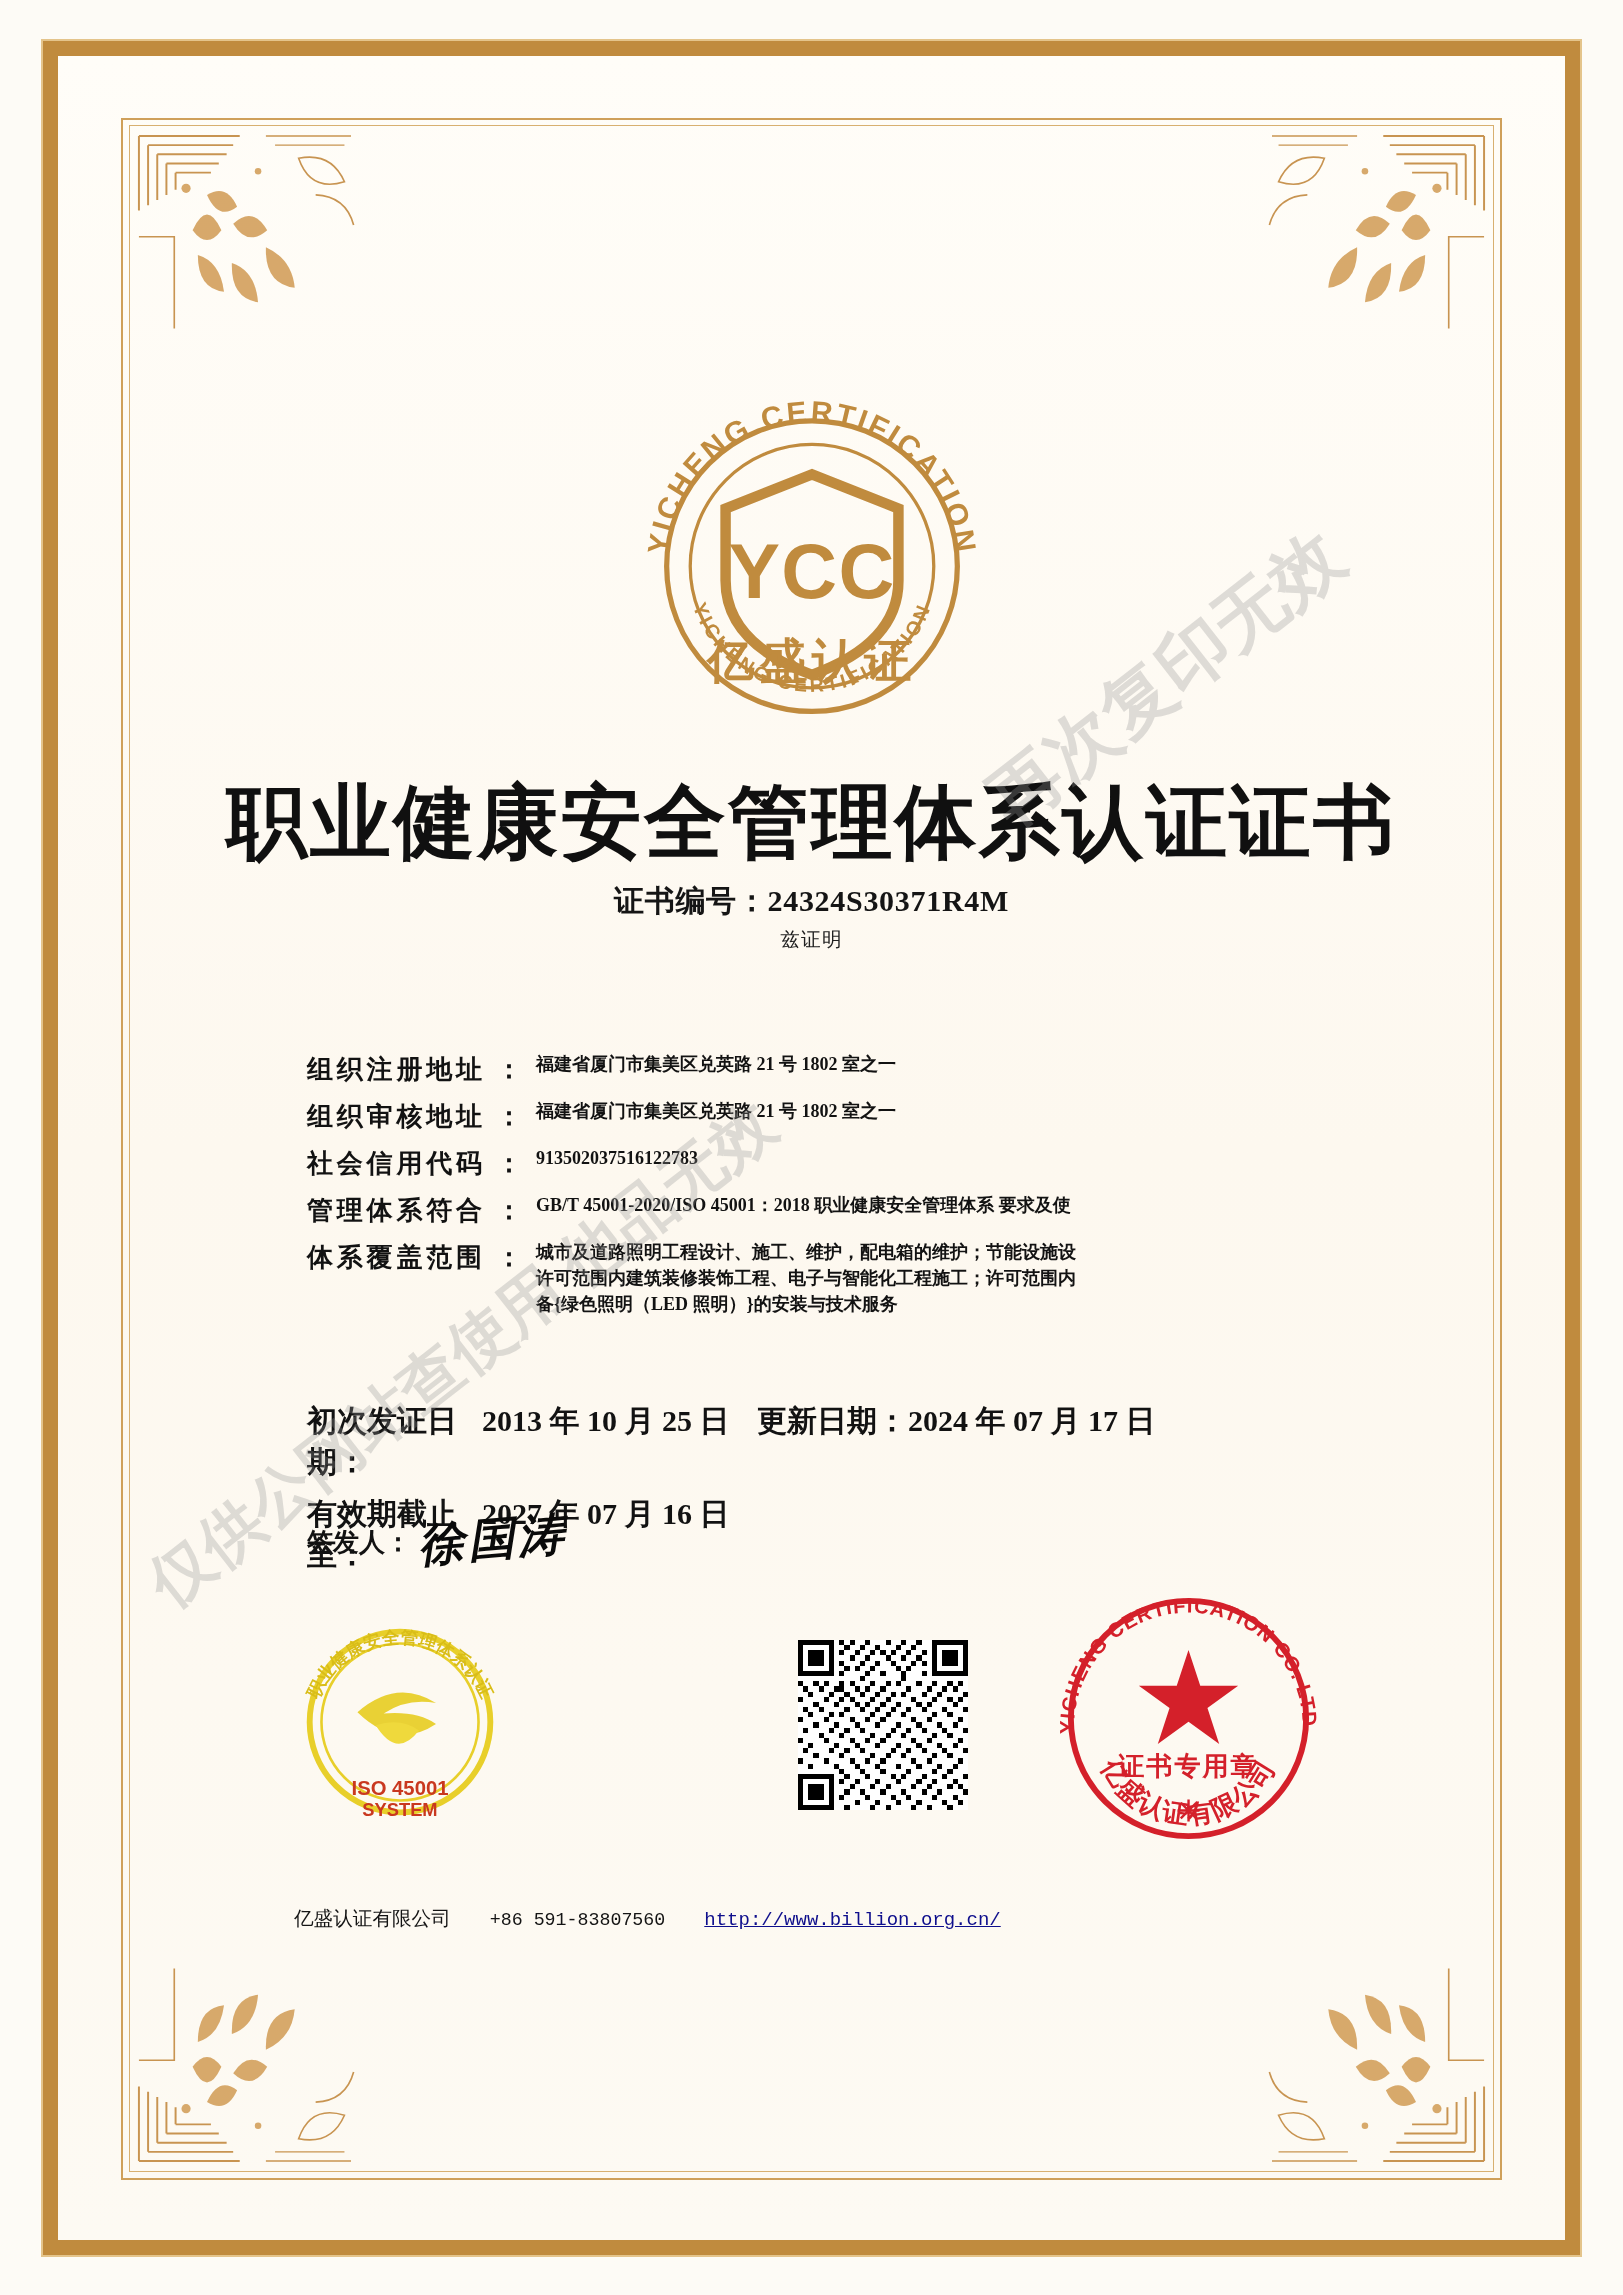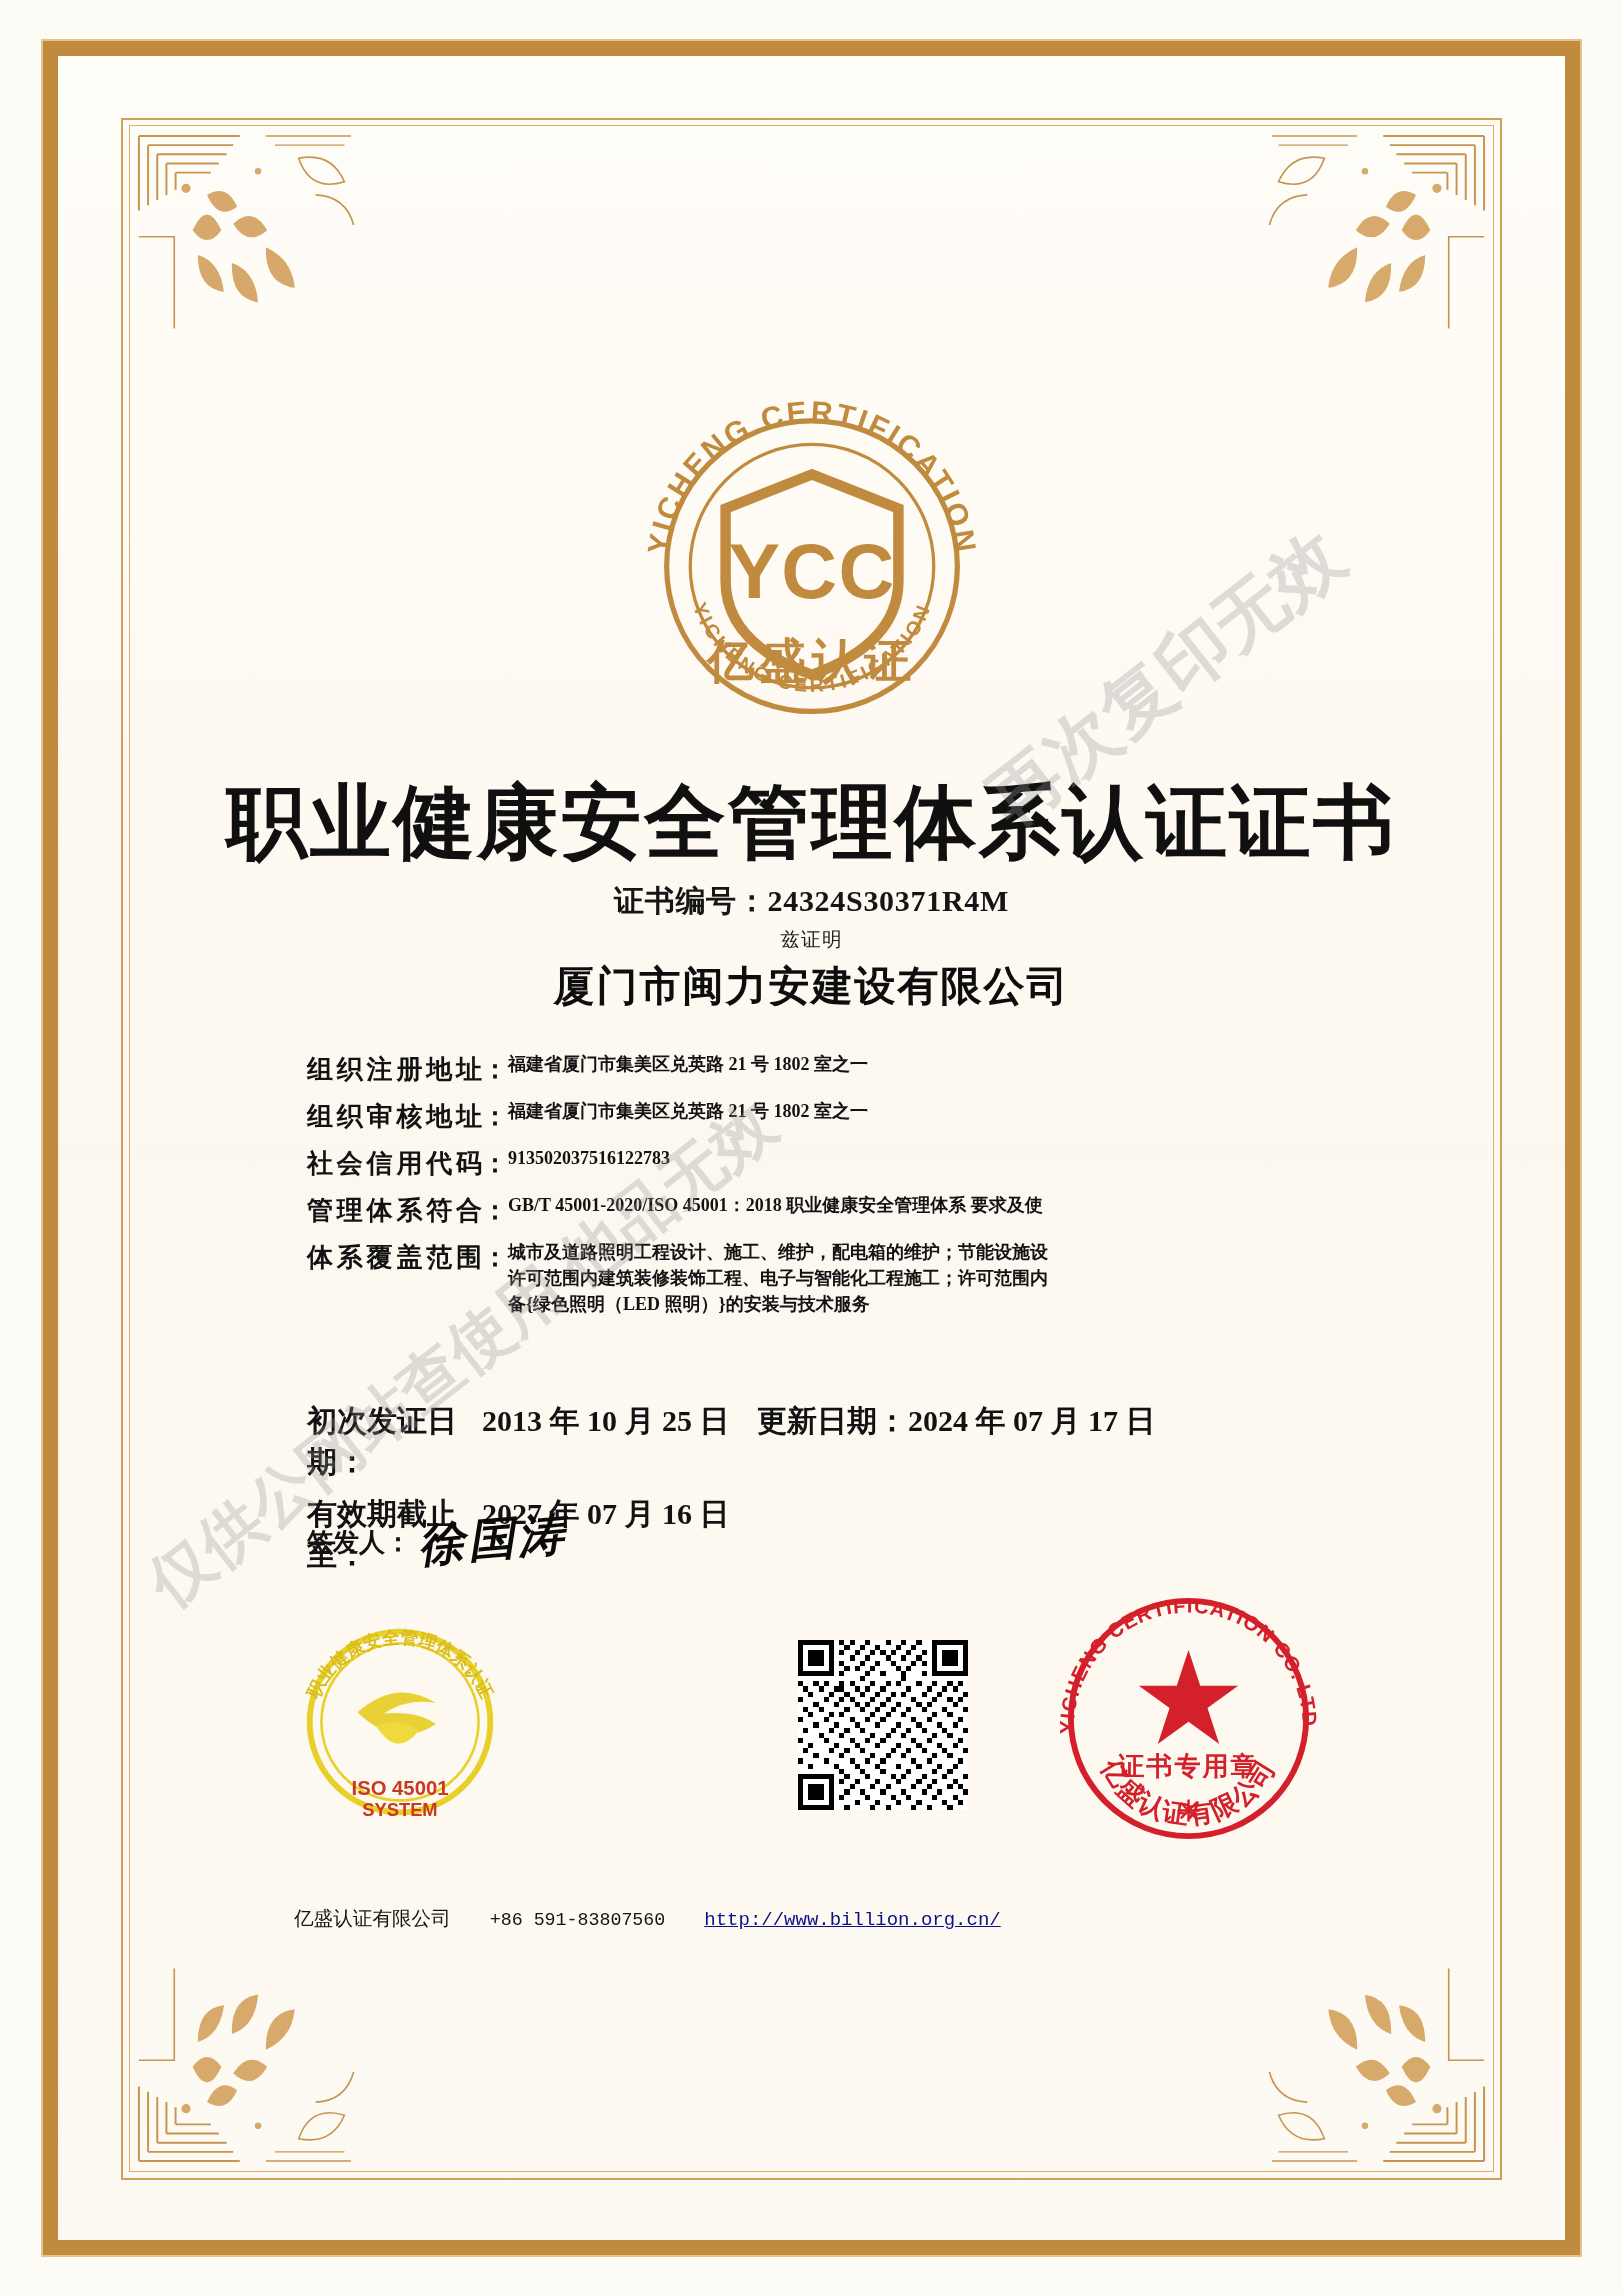--- a/index.html
+++ b/index.html
@@ -127,20 +127,21 @@
   .fields {
     position: absolute;
     top: 910px;
     left: 164px;
     right: 98px;
   }
   .field-row {
     display: flex;
     align-items: flex-start;
     margin-bottom: 9.2px;
+    gap: 14px;
   }
   .field-label {
     width: 175px;
     flex: 0 0 175px;
     font-size: 26px;
     font-weight: bold;
     color: #121212;
     text-align: justify;
     text-align-last: justify;
     line-height: 1.45;
@@ -422,21 +423,20 @@
         </svg>
       </div>
 
       <div class="cert-title">职业健康安全管理体系认证证书</div>
 
       <div class="cert-no">
         <span>证书编号：</span><span>24324S30371R4M</span>
       </div>
 
       <div class="hereby">兹证明</div>
-      <div class="company">厦门市闽力安建设有限公司</div>
 
       <div class="fields">
 
         <div class="field-row">
           <div class="field-label">组织注册地址</div>
           <div class="field-colon">：</div>
           <div class="field-value">
             <span class="line">福建省厦门市集美区兑英路 21 号 1802 室之一</span>
           </div>
         </div>

